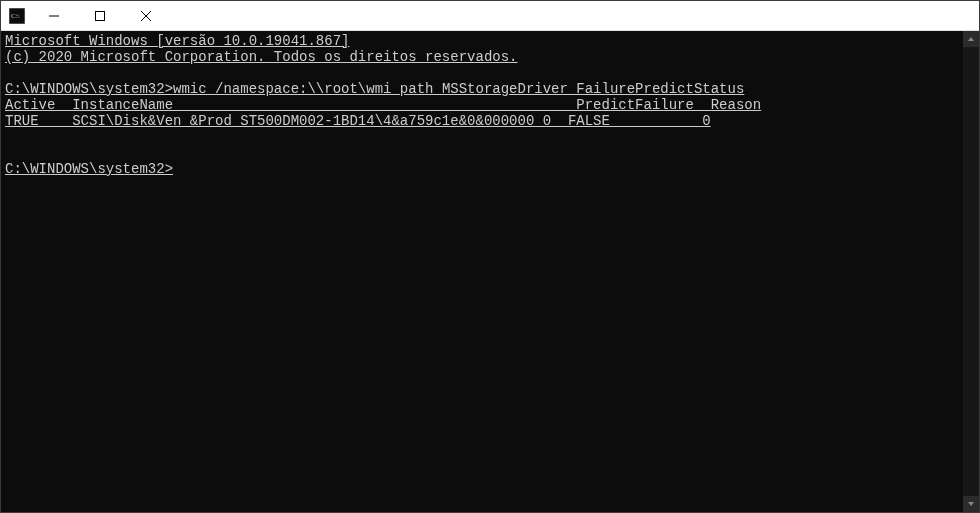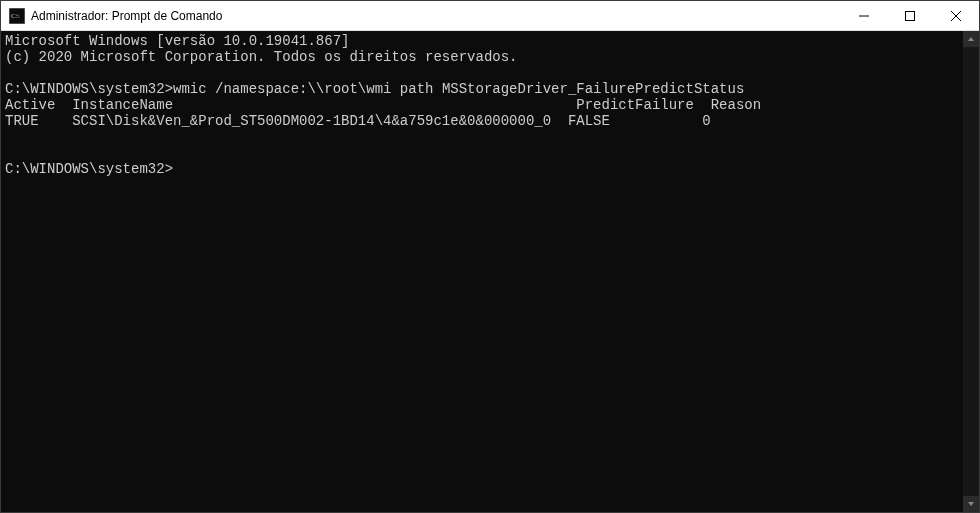--- a/index.html
+++ b/index.html
@@ -69,20 +69,21 @@
     }
     .terminal {
       flex: 1;
       padding: 2px 4px;
       font-family: Consolas, "Courier New", monospace;
       font-size: 14px;
       line-height: 16px;
       color: #cccccc;
       white-space: pre;
       overflow: hidden;
+      text-decoration: underline;
     }
     .scrollbar {
       width: 16px;
       background: #2b2b2b;
       position: relative;
     }
     .scroll-arrow {
       width: 16px;
       height: 16px;
       display: flex;
@@ -109,21 +110,20 @@
 
 <div class="window">
 
   <div class="titlebar">
     <div class="titlebar-icon">
       <svg viewBox="0 0 16 16">
         <rect x="0" y="0" width="16" height="16" fill="#0c0c0c" stroke="#888" stroke-width="1"></rect>
         <text x="2" y="10" font-size="7" fill="#ccc" font-family="Consolas">C:\</text>
       </svg>
     </div>
-    <div class="titlebar-title">Administrador: Prompt de Comando</div>
     <div class="window-controls">
       <div class="win-btn">
         <svg viewBox="0 0 10 10">
             <line x1="0" y1="5" x2="10" y2="5" stroke="#000" stroke-width="1"></line>
           </svg>
       </div>
       <div class="win-btn">
         <svg viewBox="0 0 10 10">
             <rect x="0.5" y="0.5" width="9" height="9" fill="none" stroke="#000" stroke-width="1"></rect>
           </svg>

